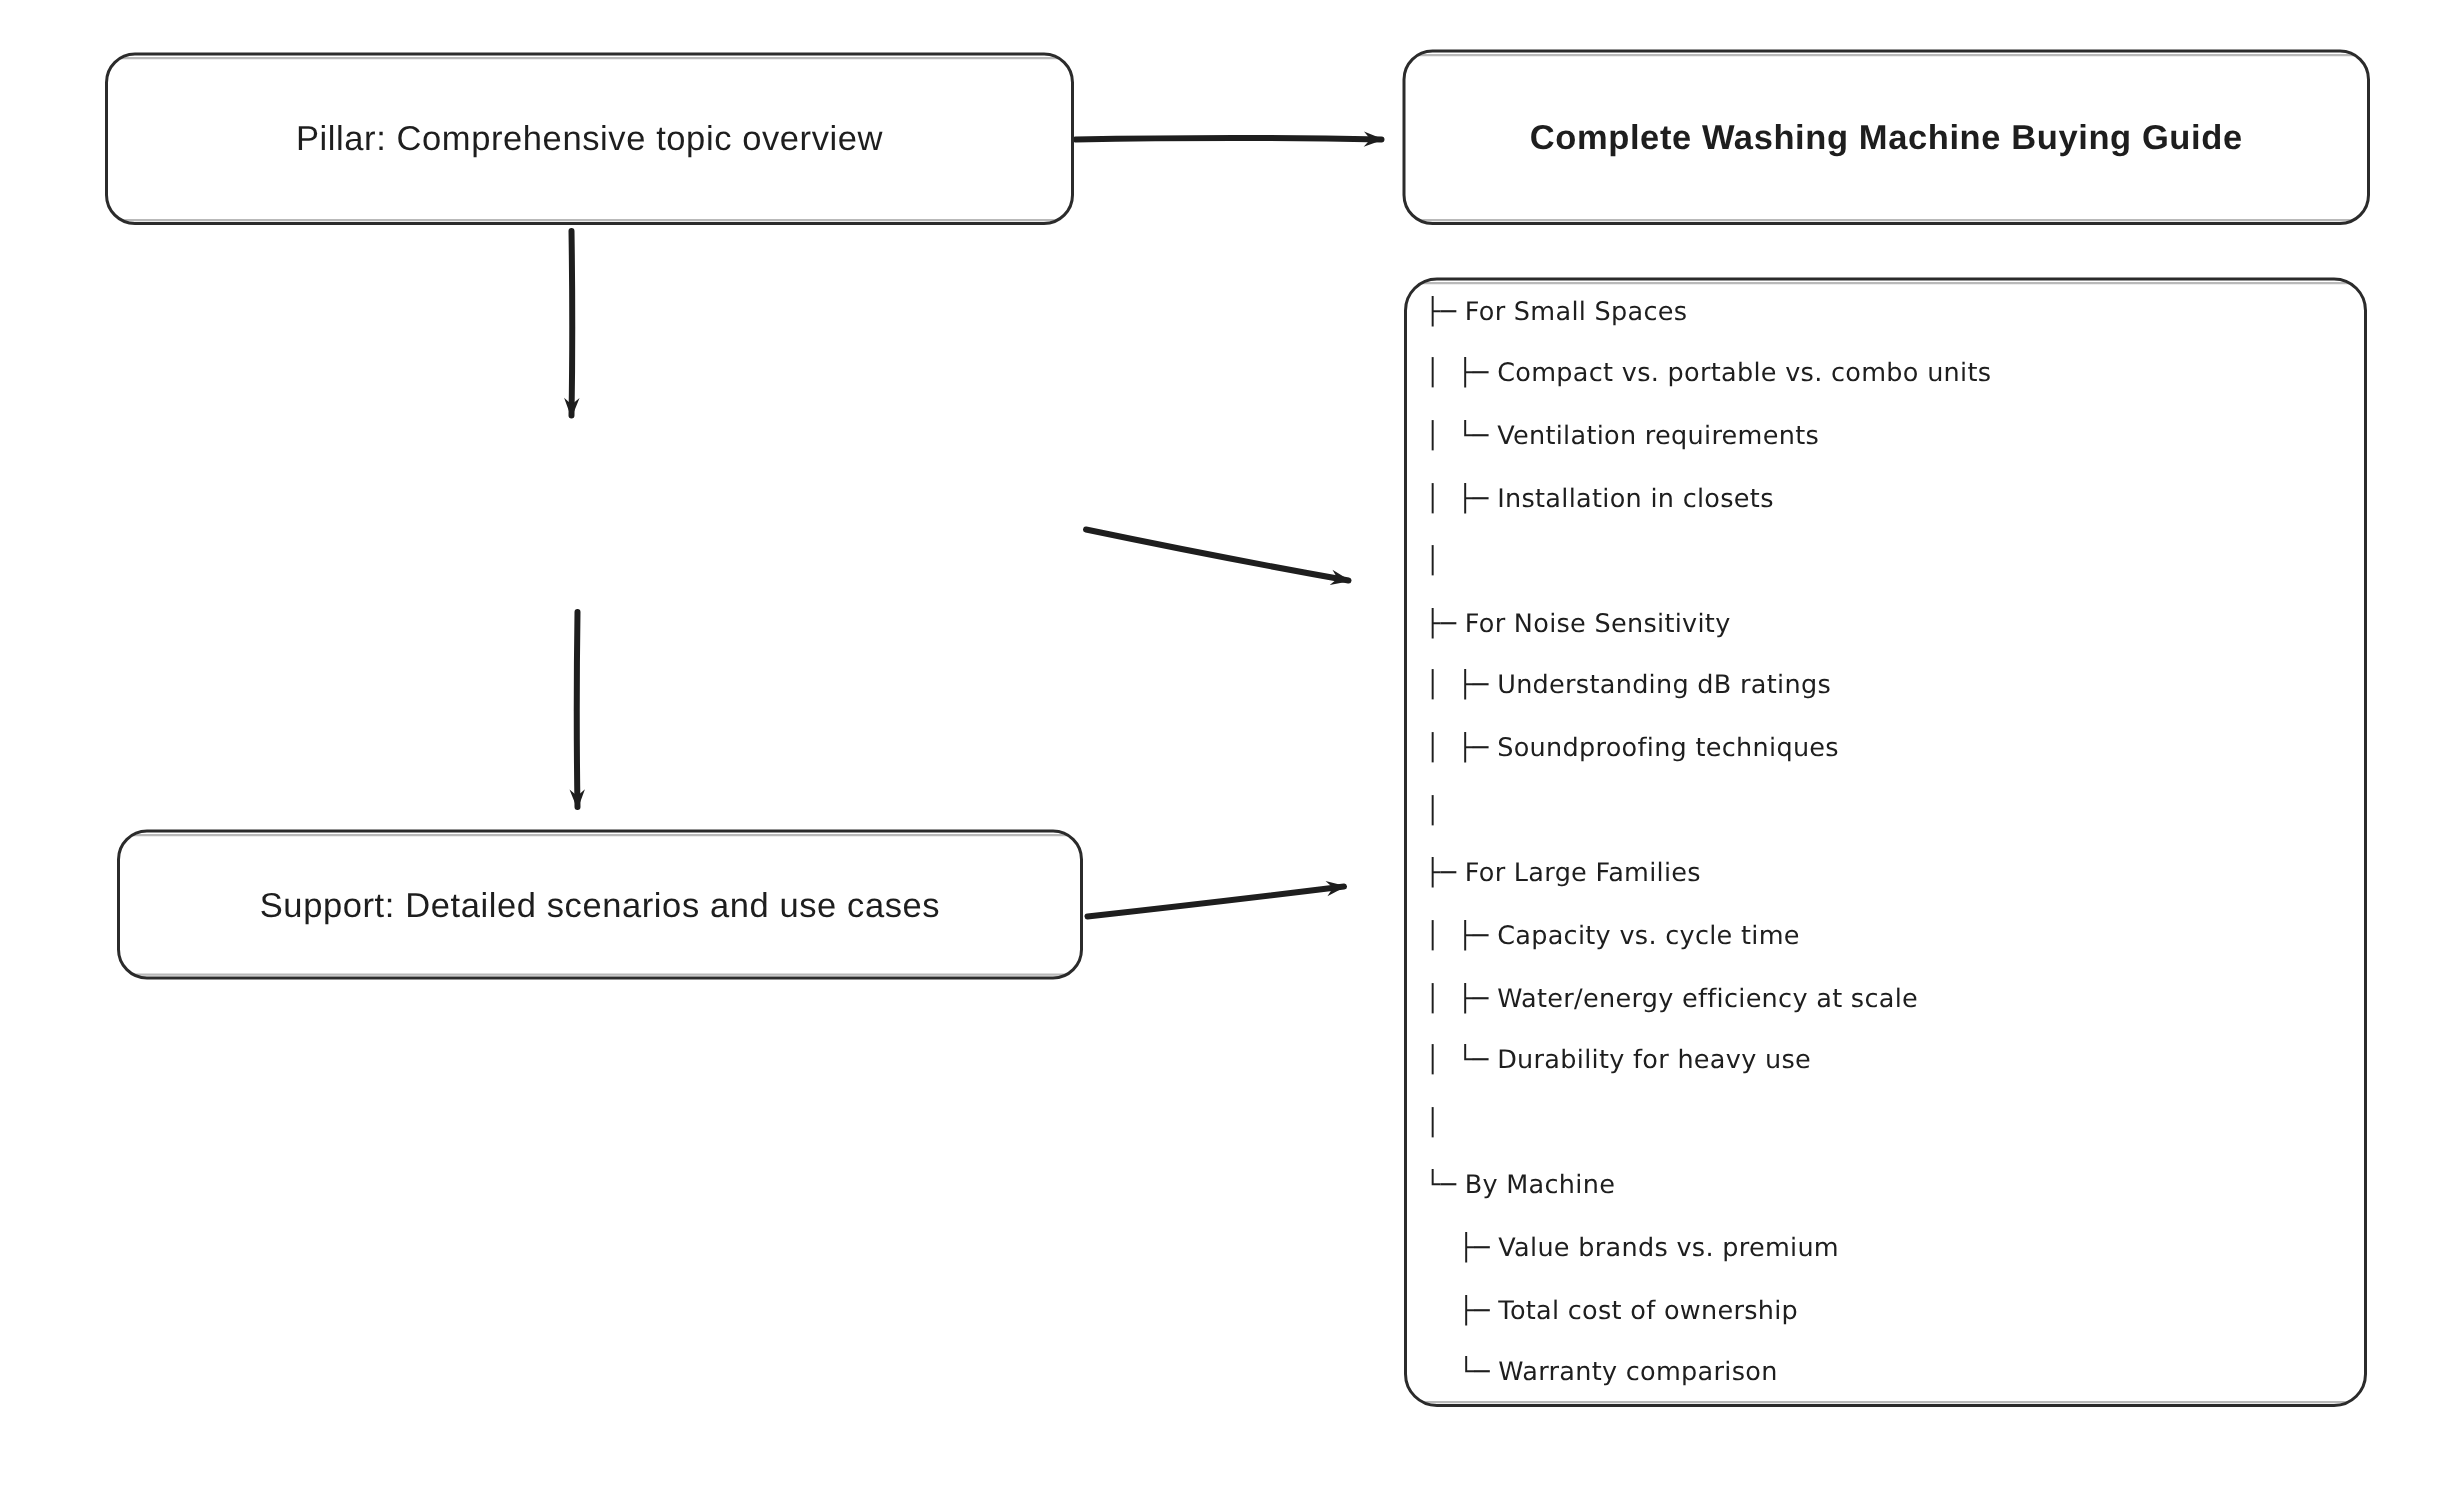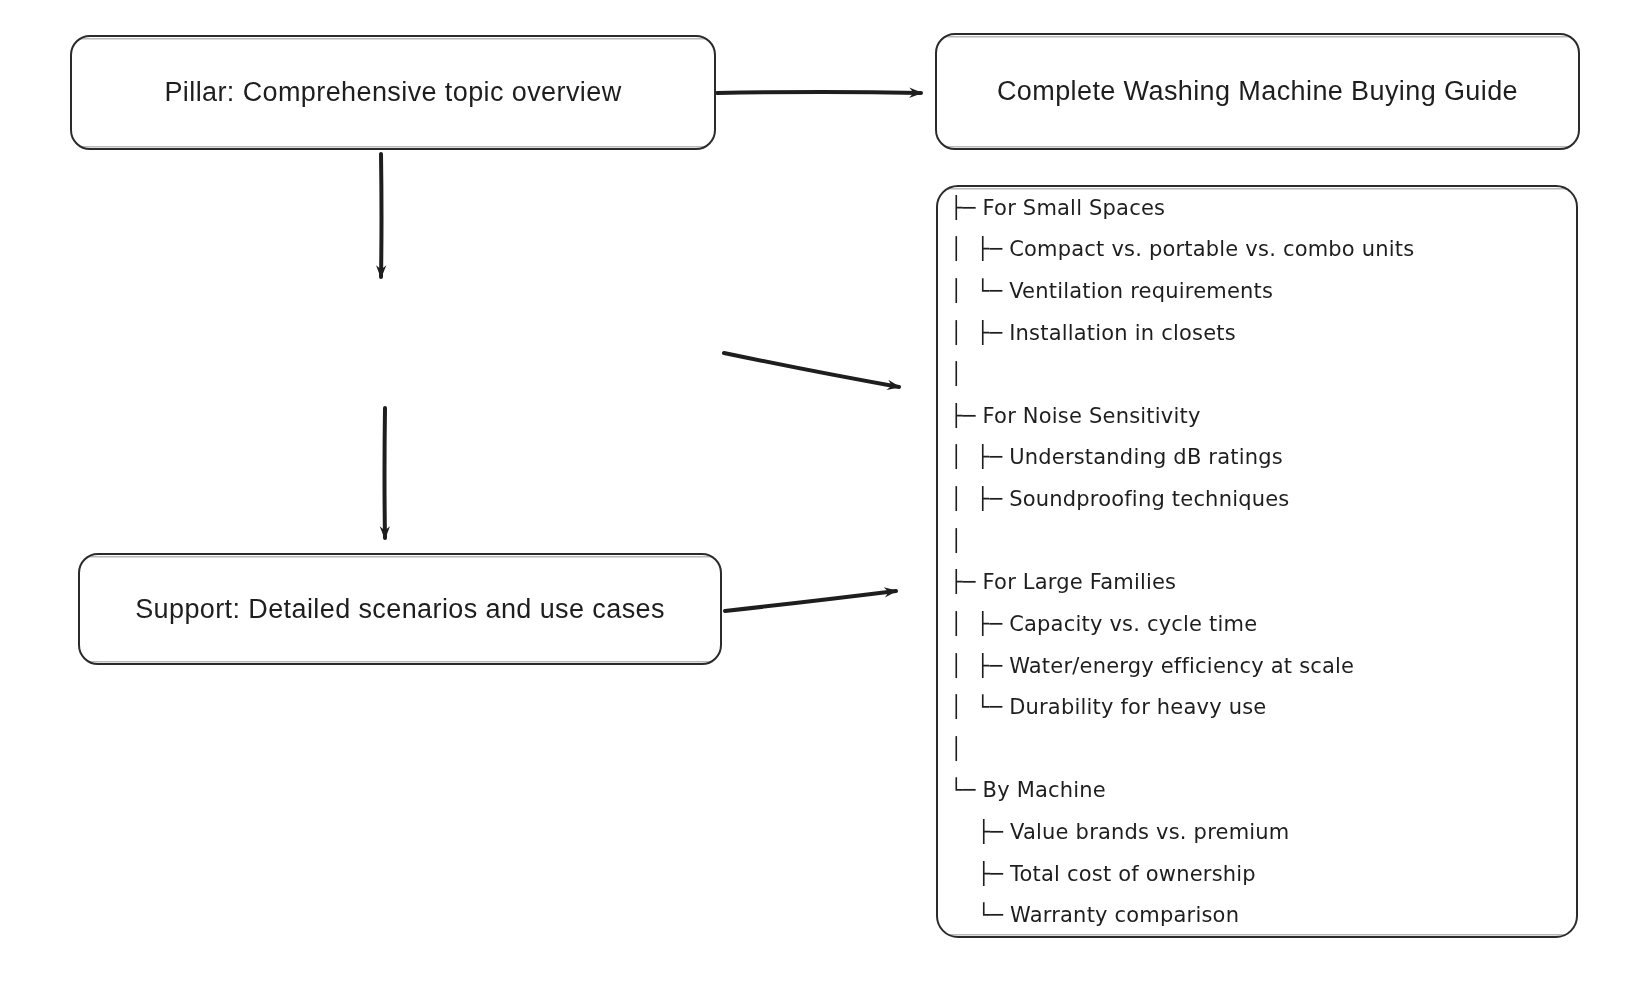--- a/index.html
+++ b/index.html
@@ -18,48 +18,48 @@
     border: 2.5px solid #2b2b2b;
     border-radius: 20px;
     background:
       linear-gradient(#b9b9b9, #b9b9b9) left 0 top 1px / 100% 1.5px no-repeat,
       linear-gradient(#b9b9b9, #b9b9b9) left 0 bottom 1px / 100% 1.5px no-repeat,
       #ffffff;
     display: flex;
     align-items: center;
     justify-content: center;
     text-align: center;
-    font-size: 27px;
+    font-size: 23px;
     letter-spacing: 0.4px;
   }
   #node-pillar   { left: 70px;  top: 35px;  width: 646px; height: 115px; }
-  #node-guide    { left: 935px; top: 33px;  width: 645px; height: 117px; }
+  #node-guide    { left: 935px; top: 33px;  width: 645px; height: 117px; font-weight: bold; }
   #node-clusters { left: 75px;  top: 292px; width: 647px; height: 113px; }
-  #node-support  { left: 78px;  top: 553px; width: 644px; height: 112px; }
+  #node-support  { left: 78px;  top: 553px; width: 644px; height: 100px; }
   #node-tree     {
     left: 936px; top: 185px; width: 642px; height: 753px;
     display: block;
     font-size: 17px;
     text-align: left;
     border-radius: 22px;
   }
   .tree-rows {
     display: flex;
     flex-direction: column;
     height: 100%;
     padding: 0 0 0 12px;
     box-sizing: border-box;
   }
   .tree-row {
     flex: 1 1 0;
     display: flex;
     align-items: center;
     white-space: pre;
     font-family: "DejaVu Sans", sans-serif;
-    font-size: 21px;
+    font-size: 17px;
     color: #1e1e1e;
     letter-spacing: 0.2px;
   }
   svg.arrows {
     position: absolute;
     left: 0; top: 0;
     width: 1634px; height: 1001px;
     pointer-events: none;
   }
   svg.arrows path.shaft {

